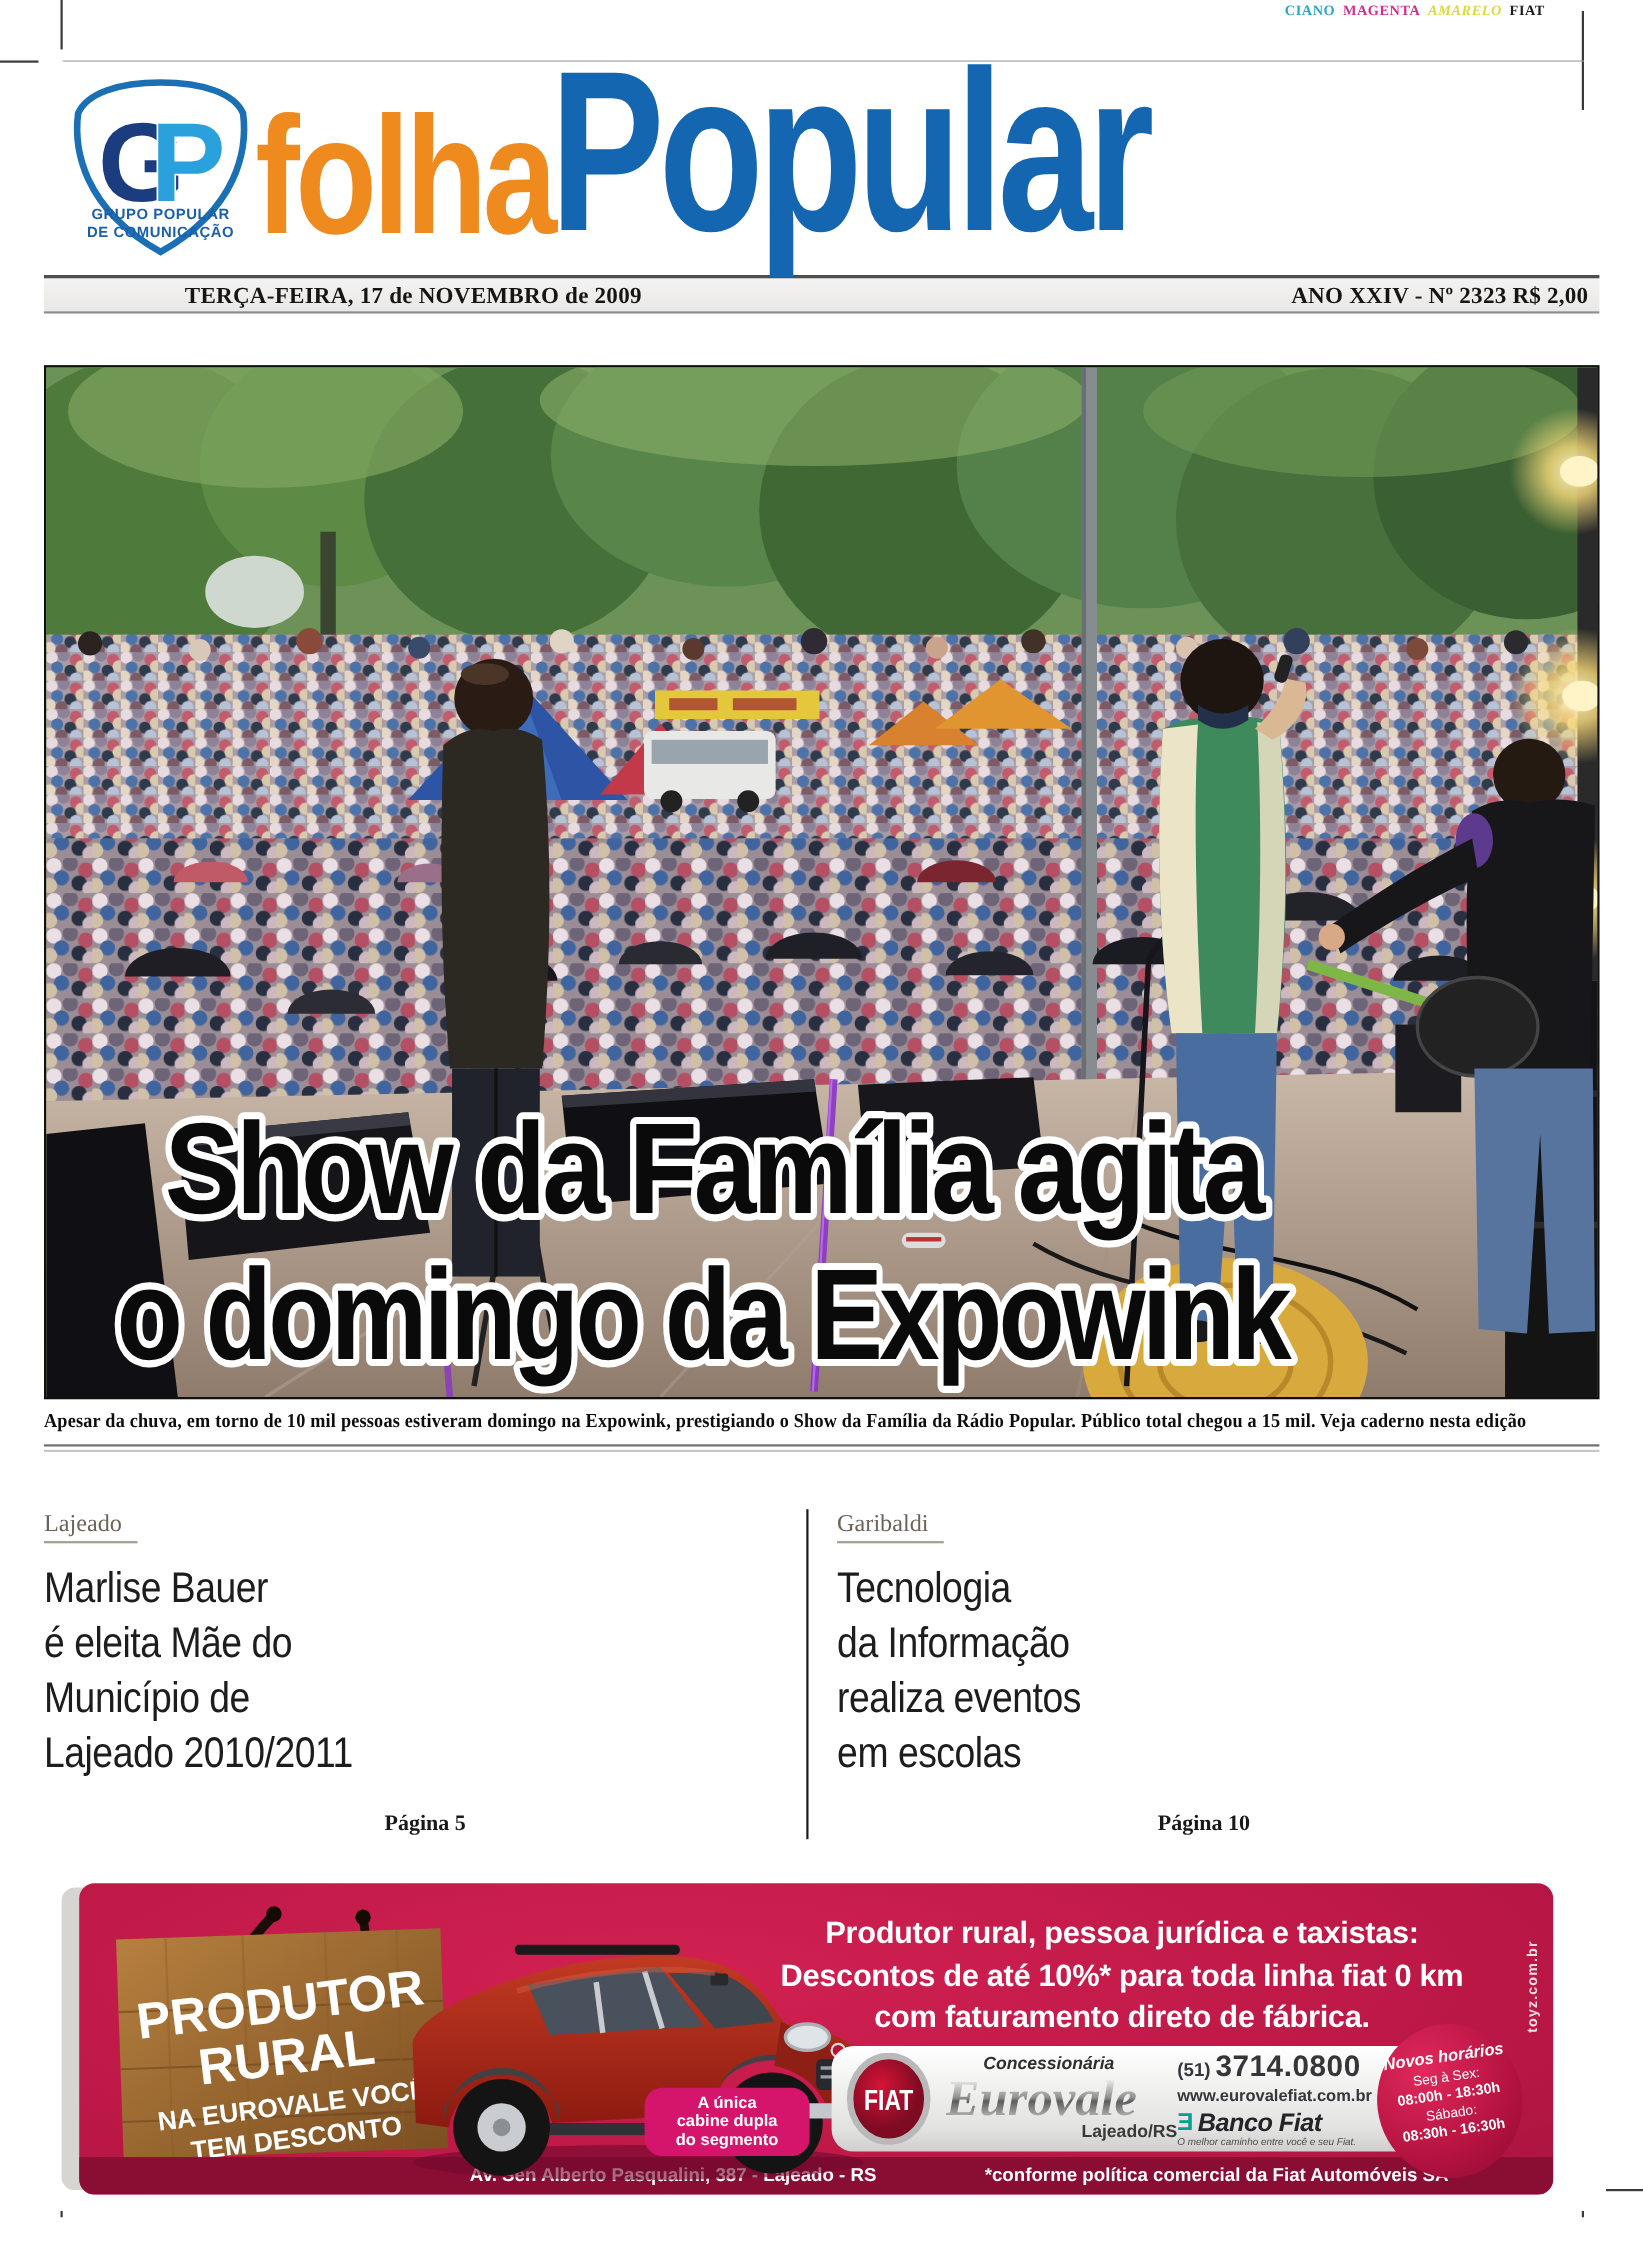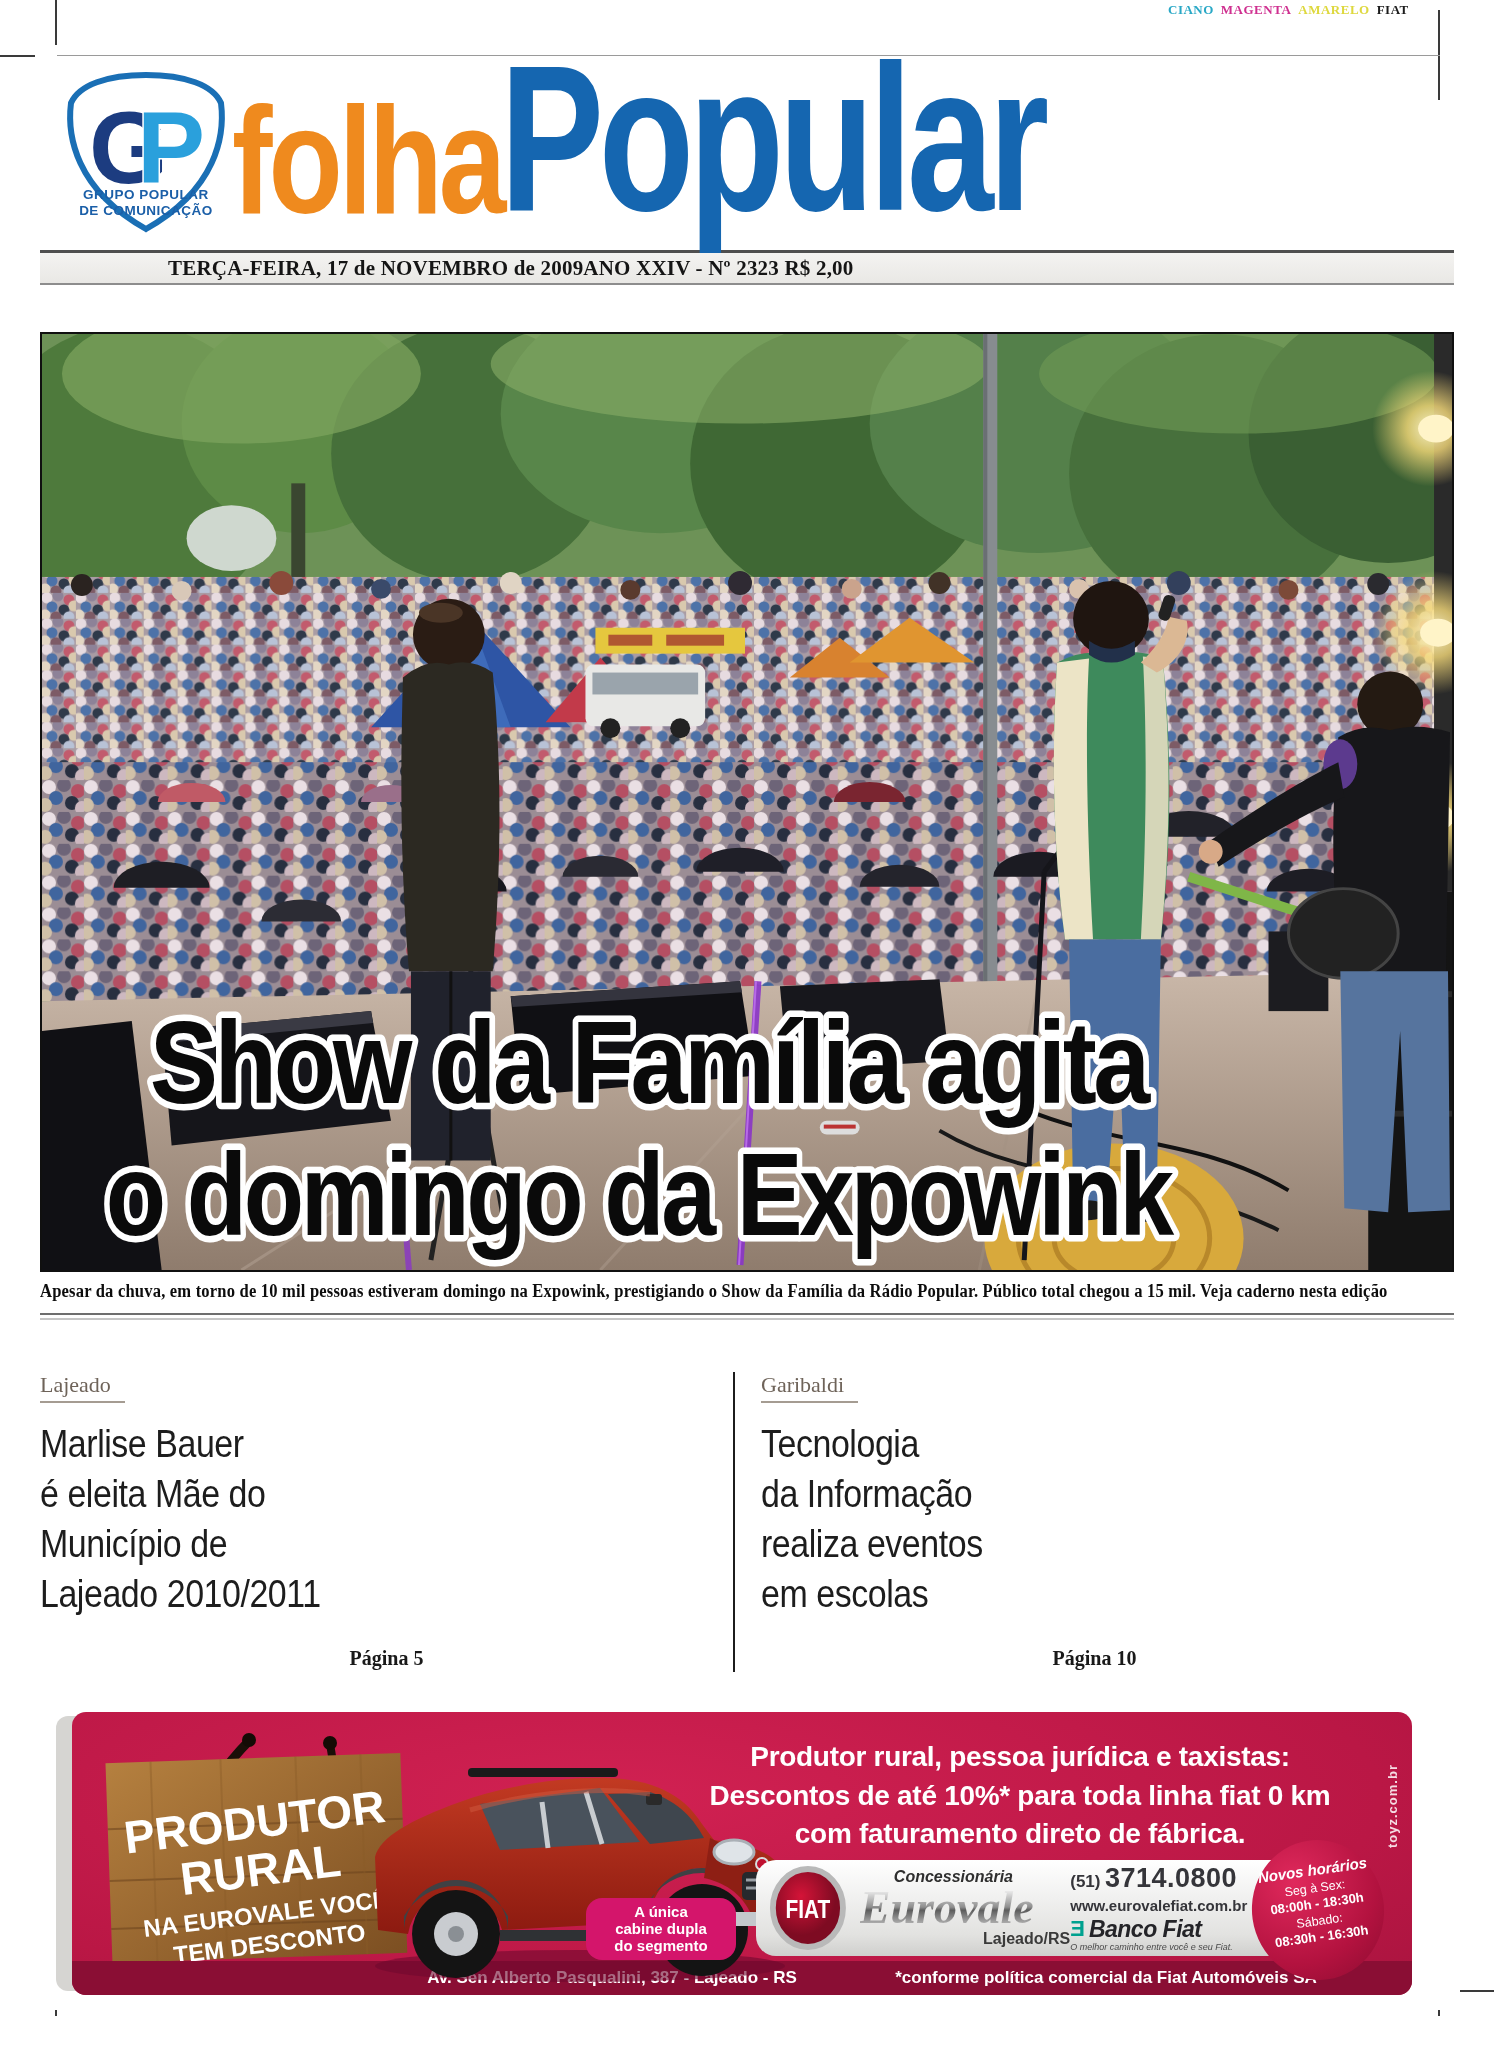--- a/index.html
+++ b/index.html
@@ -3,37 +3,37 @@
 <meta charset="utf-8">
 <style>
   * { margin:0; padding:0; box-sizing:border-box; }
   body { background:#ffffff; font-family:"Liberation Sans", sans-serif; }
   #page { position:relative; width:1494px; height:2016px; background:#fff; overflow:hidden; }
 
   
   .mark { position:absolute; background:#3a3a3a; }
   #reg-row { position:absolute; left:1168px; top:2px; display:flex; gap:7px;
              font-family:"Liberation Serif", serif; font-size:13px; font-weight:bold; letter-spacing:.5px; }
-  .reg-cyan{color:#29a8c6;} .reg-magenta{color:#cf3090;} .reg-yellow{color:#ded83e;} .reg-black{color:#1c1c1c;}
+  .reg-cyan{color:#29a8c6;} .reg-magenta{color:#cf3090;} .reg-yellow{color:#ded83e;font-style:italic;} .reg-black{color:#1c1c1c;}
 
   
   #top-rule { position:absolute; left:57px; top:55px; width:1383px; height:1px; background:#9a9a9a; }
   #masthead { position:absolute; left:40px; top:55px; width:1414px; height:196px; z-index:3; }
   #gp-logo { position:absolute; left:23px; top:16px; }
   #title-folha { position:absolute; left:192px; top:29px; font-size:152px; font-weight:bold;
                  color:#ef8a1e; line-height:1; letter-spacing:-5px;
                  transform:scaleX(.8); transform-origin:left top; }
   #title-popular { position:absolute; left:460px; top:-21px; font-size:208px; font-weight:bold;
                  color:#1566b0; line-height:1; letter-spacing:-7px;
                  transform:scaleX(.75); transform-origin:left top; }
 
   
   #datebar { position:absolute; left:40px; top:250px; width:1414px; height:35px; z-index:1;
              background:linear-gradient(#f4f3f1,#e9e8e5); border-top:3px solid #4f4f4f; border-bottom:2px solid #8d8d8d;
-             display:flex; align-items:center; padding:0 10px 0 128px;
+             display:flex; align-items:center; justify-content:space-between; padding:0 10px 0 128px;
              font-family:"Liberation Serif", serif; font-weight:bold; font-size:21px; color:#151515; letter-spacing:.2px; }
 
   
   #photo { position:absolute; left:40px; top:332px; width:1414px; height:940px;
            border:2px solid #101010; background:#7d9a66; }
   #photo svg { display:block; width:100%; height:100%; }
 
   
   #caption { position:absolute; left:40px; top:1281px; width:1414px; white-space:nowrap;
              font-family:"Liberation Serif", serif; font-weight:bold; font-size:18px; letter-spacing:.2px;

